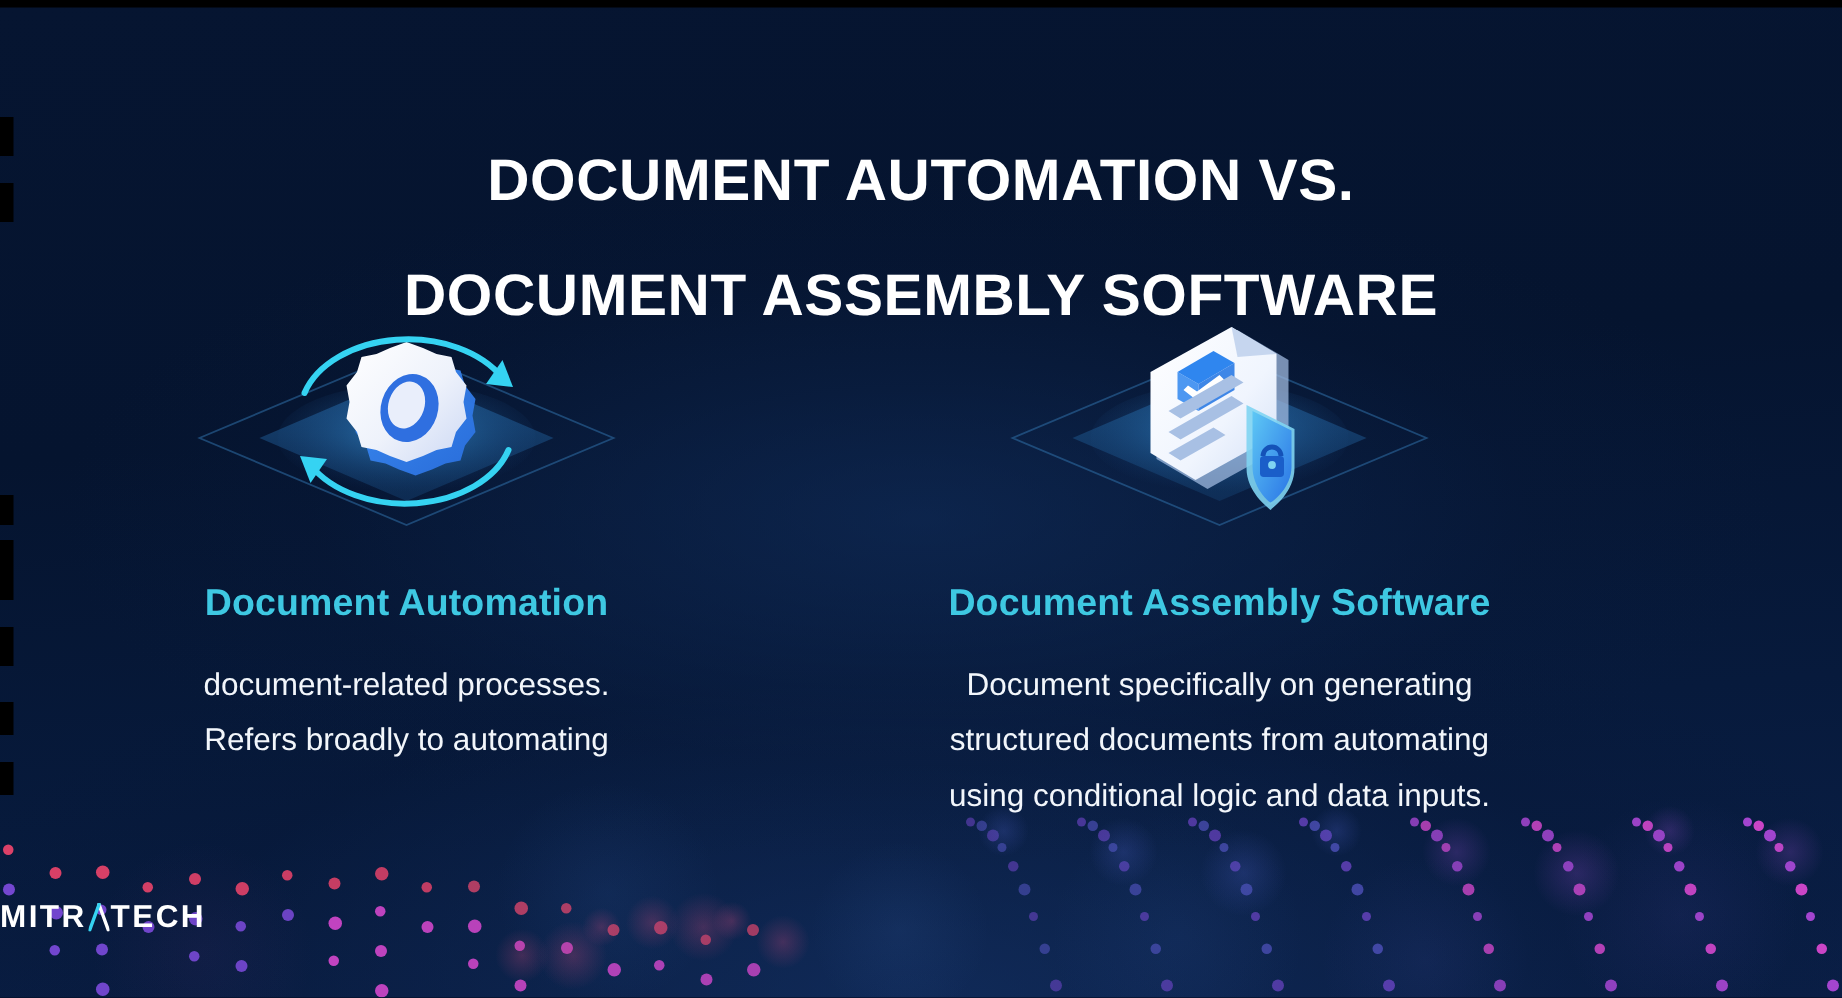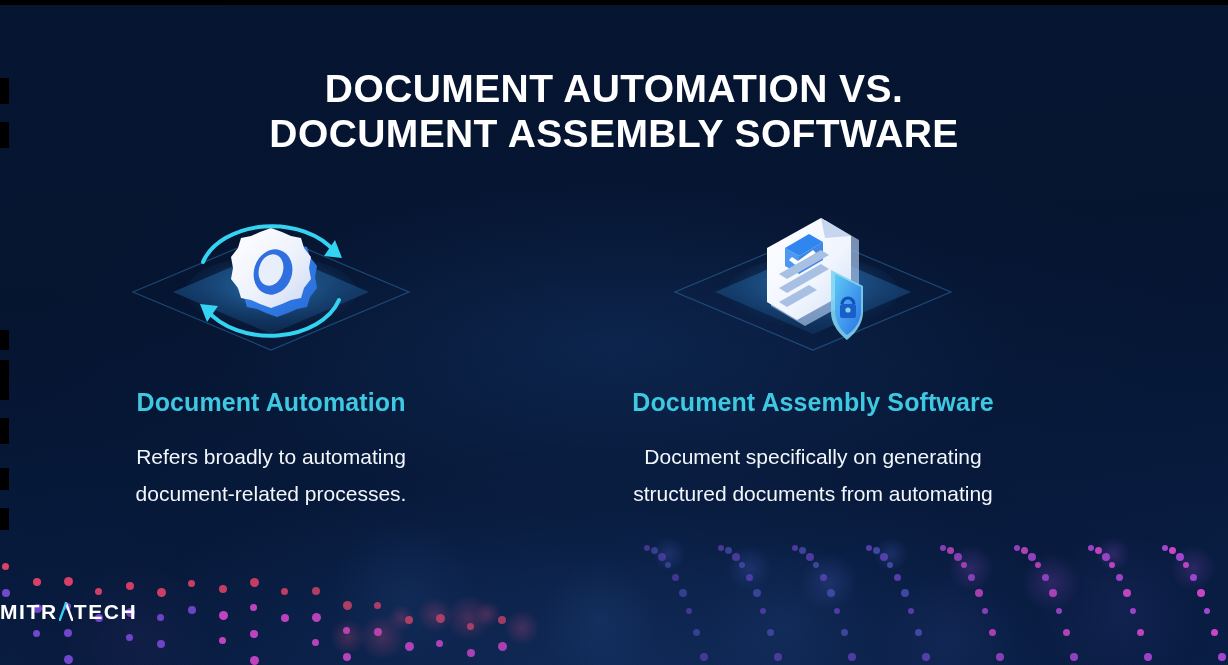--- a/index.html
+++ b/index.html
@@ -46,20 +46,21 @@
     text-align:center;
     z-index:20;
   }
   .title-line {
     color:#ffffff;
     font-size:39px;
     font-weight:700;
     letter-spacing:0.4px;
     line-height:45px;
     text-transform:uppercase;
+    margin-top:32px;
   }
 
   
   .columns {
     position:absolute; top:178px; left:0;
     width:1084px;
     display:flex;
     z-index:20;
   }
   .col { width:614px; display:flex; flex-direction:column; align-items:center; }
@@ -175,22 +176,22 @@
             <path d="M82 84 A 72 50 0 0 1 214 74"></path>
             <path d="M218 122 A 72 50 0 0 1 86 132"></path>
           </g>
           <path d="M214 62 L221 80 L203 78 Z" fill="#35d3f2"></path>
           <path d="M86 144 L79 126 L97 128 Z" fill="#35d3f2"></path>
         </svg>
       </div>
 
       <div class="col-heading">Document Automation</div>
       <div class="col-body">
+        <span>document-related processes.</span>
         <span>Refers broadly to automating</span>
-        <span>document-related processes.</span>
       </div>
     </div>
 
     <div class="col">
       <div class="art">
         <svg width="300" height="190" viewBox="0 0 300 190">
           <defs>
             <linearGradient id="plateFill2" x1="0" y1="0" x2="0" y2="1">
               <stop offset="0%" stop-color="#1d5388" stop-opacity="0.85"></stop>
               <stop offset="100%" stop-color="#123a68" stop-opacity="0.55"></stop>
@@ -243,20 +244,21 @@
               <circle cx="0" cy="2" r="2.6" fill="#7fd4f2"></circle>
             </g>
           </g>
         </svg>
       </div>
 
       <div class="col-heading">Document Assembly Software</div>
       <div class="col-body">
         <span>Document specifically on generating</span>
         <span>structured documents from automating</span>
+        <span>using conditional logic and data inputs.</span>
       </div>
     </div>
   </div>
 
   <div class="dots" id="dots-left" style="left:0;width:560px;height:120px;">
       <div class="dot" style="left: 2px; top: 18px; width: 7px; height: 7px; background: rgb(232, 67, 106); opacity: 0.95;"></div>
       <div class="dot" style="left: 2px; top: 44px; width: 8px; height: 8px; background: rgb(122, 74, 216); opacity: 0.95;"></div>
       <div class="dot" style="left: 33px; top: 32.7042px; width: 8px; height: 8px; background: rgb(232, 67, 106); opacity: 0.935882;"></div>
       <div class="dot" style="left: 33px; top: 58.7042px; width: 9px; height: 9px; background: rgb(122, 74, 216); opacity: 0.935882;"></div>
       <div class="dot" style="left: 33px; top: 84.7042px; width: 7px; height: 7px; background: rgb(122, 74, 216); opacity: 0.935882;"></div>

